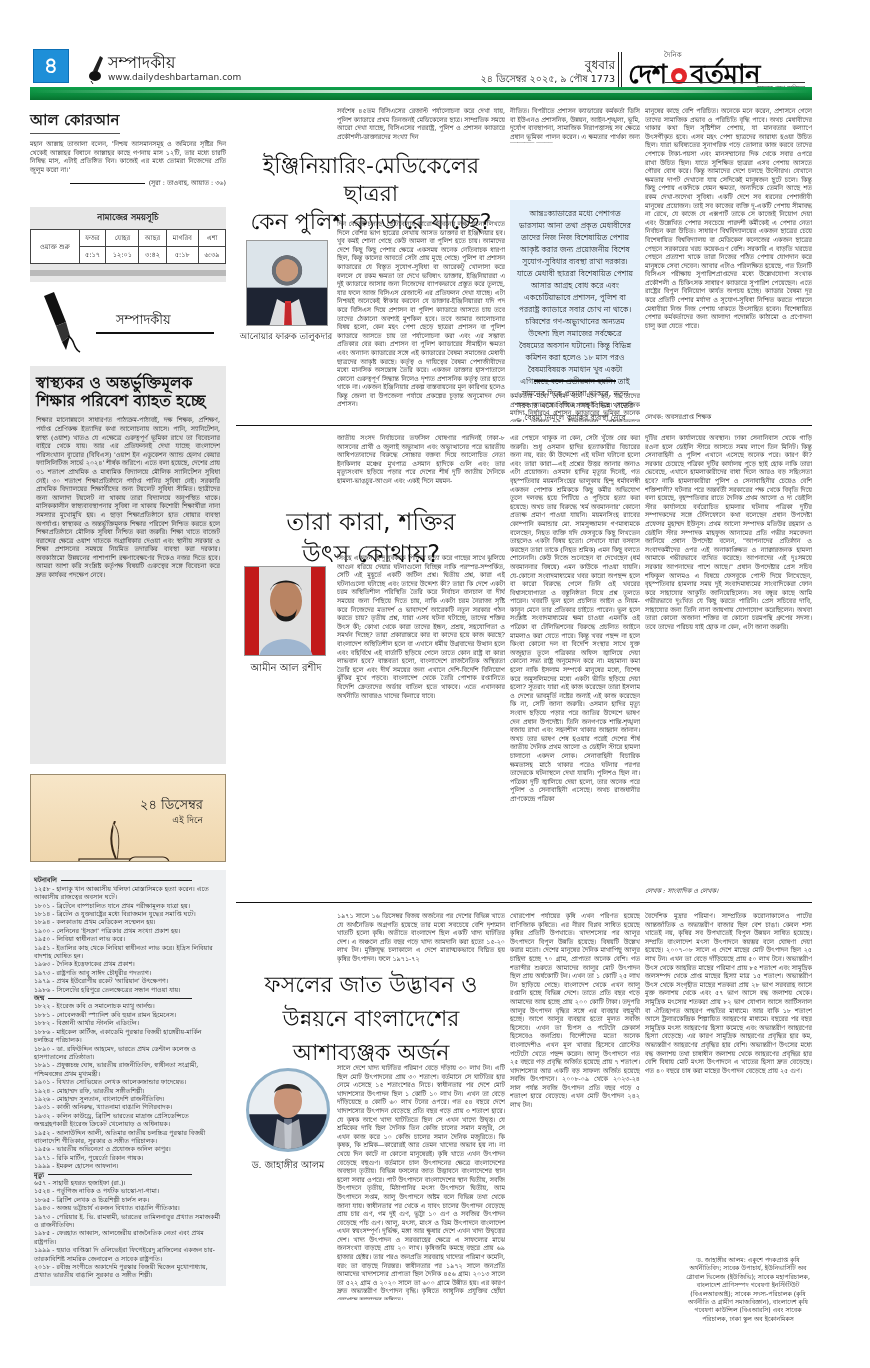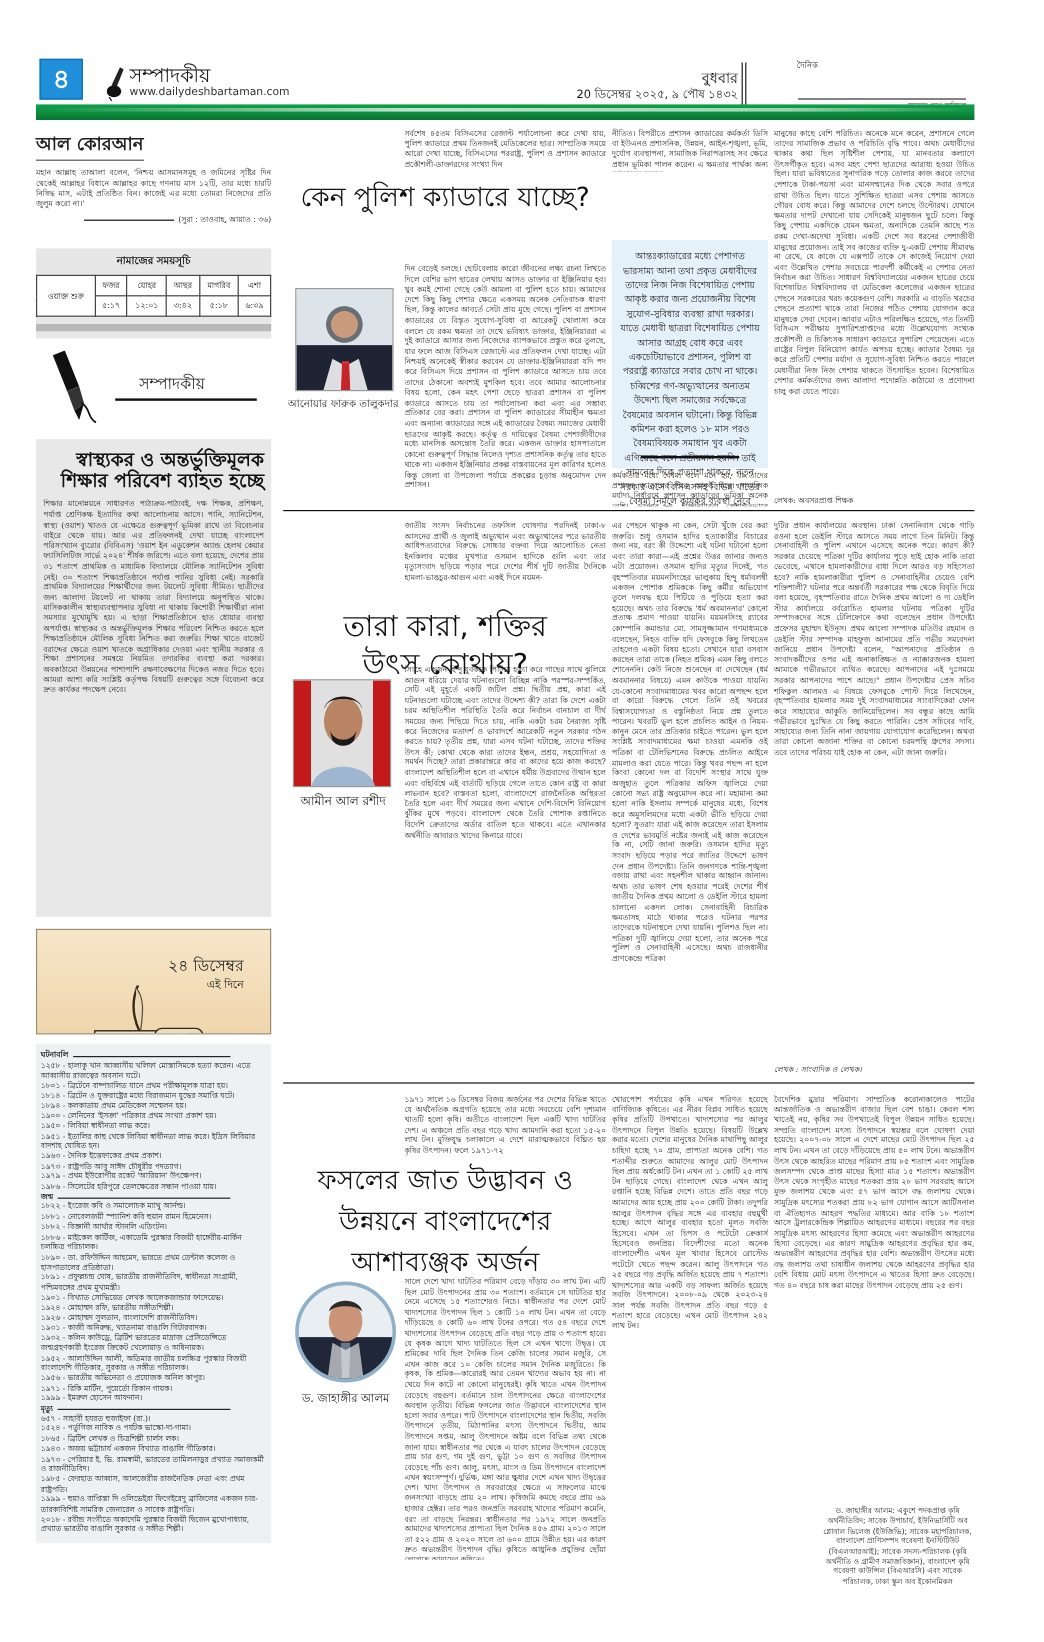--- a/index.html
+++ b/index.html
@@ -34,21 +34,21 @@
   .prayer-table { width: 100%; border-collapse: collapse; background: #fff; font-size: 6.6px; text-align: center; }
   .prayer-table td { border: 1px solid #444; padding: 2px 1px; }
   .prayer-foot { margin-top: 6px; height: 6px; background: #b9b9b9; }
 
   .edit-logo { position: relative; height: 78px; margin-top: 6px; }
   .edit-pen { position: absolute; left: 6px; top: 4px; width: 50px; height: 64px; }
   .edit-label { position: absolute; left: 86px; top: 22px; font-size: 13px; }
   .edit-rule { position: absolute; left: 66px; top: 44px; width: 118px; border-top: 2px solid #111; }
 
   .editorial-box { background: #e8e8e8; padding: 8px 6px 6px; }
-  .editorial-head { font-size: 15.5px; line-height: 18px; text-align: right; font-weight: bold; color: #111; margin-bottom: 6px; }
+  .editorial-head { font-size: 15.5px; line-height: 18px; text-align: left; font-weight: bold; color: #111; margin-bottom: 6px; }
 
   .today-art { margin-top: 10px; height: 88px; background: linear-gradient(180deg, #f7e6c8, #efd6ad); border: 1px solid #9b8b6e; position: relative; overflow: hidden; }
   .today-date { position: absolute; right: 22px; top: 20px; font-size: 13px; }
   .today-sub { position: absolute; right: 22px; top: 38px; font-size: 9px; }
   .books { position: absolute; left: 28px; top: 46px; width: 120px; height: 64px; }
   .events-box { margin-top: 8px; background: #eef0f2; padding: 6px 4px; font-family: "DejaVu Serif", serif; font-size: 6.3px; line-height: 8.4px; }
   .ev-head { display: flex; align-items: center; gap: 4px; font-weight: bold; }
   .ev-head .rule { flex: 1; border-top: 1px solid #222; margin-right: 30px; }
 
   
@@ -68,23 +68,28 @@
 <div class="masthead">
   <div class="page-num">৪</div>
   <svg class="pen-mini" viewBox="0 0 18 30">
     <path d="M12 1 L15 3 L9 18 L5 16 Z" fill="#222"></path>
     <ellipse cx="7" cy="21" rx="6" ry="5" fill="#111"></ellipse>
     <path d="M3 26 L5 29" stroke="#111" stroke-width="1"></path>
   </svg>
   <div class="sec-title">সম্পাদকীয়</div>
   <div class="sec-url">www.dailydeshbartaman.com</div>
   <div class="date-day">বুধবার</div>
-  <div class="date-full">20 ডিসেম্বর ২০২৫, ৯ পৌষ ১৪৩২</div>
+  <div class="date-full">২৪ ডিসেম্বর ২০২৫, ৯ পৌষ 1773</div>
   <div class="date-sep"></div>
   <div class="brand-pre">দৈনিক</div>
+  <div class="brand">
+    <span>দেশ</span>
+    <span class="dot">●</span>
+    <span>বর্তমান</span>
+  </div>
   <div class="brand-tag" style="text-align:right;">সত্যের পথে অবিচল</div>
   <div class="green-bar"></div>
 </div>
 
 <div class="left-col">
   <div class="quran-title">আল কোরআন</div>
   <div class="body-text">মহান আল্লাহ তাআলা বলেন, 'নিশ্চয় আসমানসমূহ ও জমিনের সৃষ্টির দিন থেকেই আল্লাহর বিধানে আল্লাহর কাছে গণনায় মাস ১২টি, তার মধ্যে চারটি নিষিদ্ধ মাস, এটাই প্রতিষ্ঠিত বিন। কাজেই এর মধ্যে তোমরা নিজেদের প্রতি জুলুম করো না।'</div>
   <div class="quran-ref">
     <span class="rule"></span>
     <span>(সুরা : তাওবাহ, আয়াত : ৩৬)</span>
@@ -190,20 +195,21 @@
     <div>১৯৮৫ - ফেরহাত আব্বাস, আলজেরীয় রাজনৈতিক নেতা এবং প্রথম রাষ্ট্রপতি।</div>
     <div>১৯৯৯ - হুয়াও বাপ্তিস্তা দি ওলিভেইরা ফিগেইরেদু ব্রাজিলের একজন চার-তারকাবিশিষ্ট সামরিক জেনারেল ও সাবেক রাষ্ট্রপতি।</div>
     <div>২০১৮ - রবীন্দ্র সংগীতে অকাদেমি পুরস্কার বিজয়ী দ্বিজেন মুখোপাধ্যায়, প্রখ্যাত ভারতীয় বাঙালি সুরকার ও সঙ্গীত শিল্পী।</div>
   </div>
 </div>
 
 <div>
   <div class="col-text" style="left:337px; top:107px; width:168px; height:36px;">সর্বশেষ ৪৫তম বিসিএসের রেজাল্ট পর্যালোচনা করে দেখা যায়, পুলিশ ক্যাডারে প্রথম তিনজনই মেডিকেলের ছাত্র। সাম্প্রতিক সময়ে আরো দেখা যাচ্ছে, বিসিএসের পররাষ্ট্র, পুলিশ ও প্রশাসন ক্যাডারে প্রকৌশলী-ডাক্তারদের সংখ্যা দিন</div>
   <div class="col-text" style="left:510px; top:107px; width:130px; height:36px;">নীতিত। বিপরীতে প্রশাসন ক্যাডারের কর্মকর্তা ডিসি বা ইউএনও প্রশাসনিক, উন্নয়ন, আইন-শৃঙ্খলা, ভূমি, দুর্যোগ ব্যবস্থাপনা, সামাজিক নিরাপত্তাসহ সব ক্ষেত্রে প্রধান ভূমিকা পালন করেন। এ ক্ষমতার পার্থক্য অন্য ক্যাডারের অনেক</div>
   <div class="article-head" style="left:236px; top:152px; width:270px; font-size:22px; line-height:28px;">
+    <div>ইঞ্জিনিয়ারিং-মেডিকেলের ছাত্ররা</div>
     <div>কেন পুলিশ ক্যাডারে যাচ্ছে?</div>
   </div>
   <div class="pullquote">
     <span>আন্তঃক্যাডারের মধ্যে পেশাগত ভারসাম্য আনা তথা প্রকৃত মেধাবীদের তাদের নিজ নিজ বিশেষায়িত পেশায় আকৃষ্ট করার জন্য প্রয়োজনীয় বিশেষ সুযোগ-সুবিধার ব্যবস্থা রাখা দরকার। যাতে মেধাবী ছাত্ররা বিশেষায়িত পেশায় আসার আগ্রহ বোধ করে এবং একচেটিয়াভাবে প্রশাসন, পুলিশ বা পররাষ্ট্র ক্যাডারে সবার চোখ না থাকে। চব্বিশের গণ-অভ্যুত্থানের অন্যতম উদ্দেশ্য ছিল সমাজের সর্বক্ষেত্রে বৈষম্যের অবসান ঘটানো। কিন্তু বিভিন্ন কমিশন করা হলেও ১৮ মাস পরও বৈষম্যবিষয়ক সমাধান খুব একটা এগিয়েছে বলে প্রতীয়মান হয়নি। তাই সামনের দিকে প্রত্যাশা থাকবে, নতুন সরকার এসে বিসিএসসহ বিভিন্ন খাতের বৈষম্য নির্মূলে কার্যকর ব্যবস্থা নেবে</span>
     <span class="rule"></span>
   </div>
   <div class="author-photo" style="left:246px; top:240px; width:82px; height:86px; background: radial-gradient(circle at 50% 35%, #c99a7c 0 16%, #6a6f76 17% 22%, transparent 23%), linear-gradient(180deg, #dce4ea 0 55%, #1e2433 56% 100%);">
     <svg width="82" height="86" viewBox="0 0 82 86">
       <path d="M38 60 L44 60 L46 86 L36 86 Z" fill="#d33"></path>
       <path d="M30 58 L41 64 L52 58 L60 86 L22 86 Z" fill="#fff" opacity="0.85"></path>

